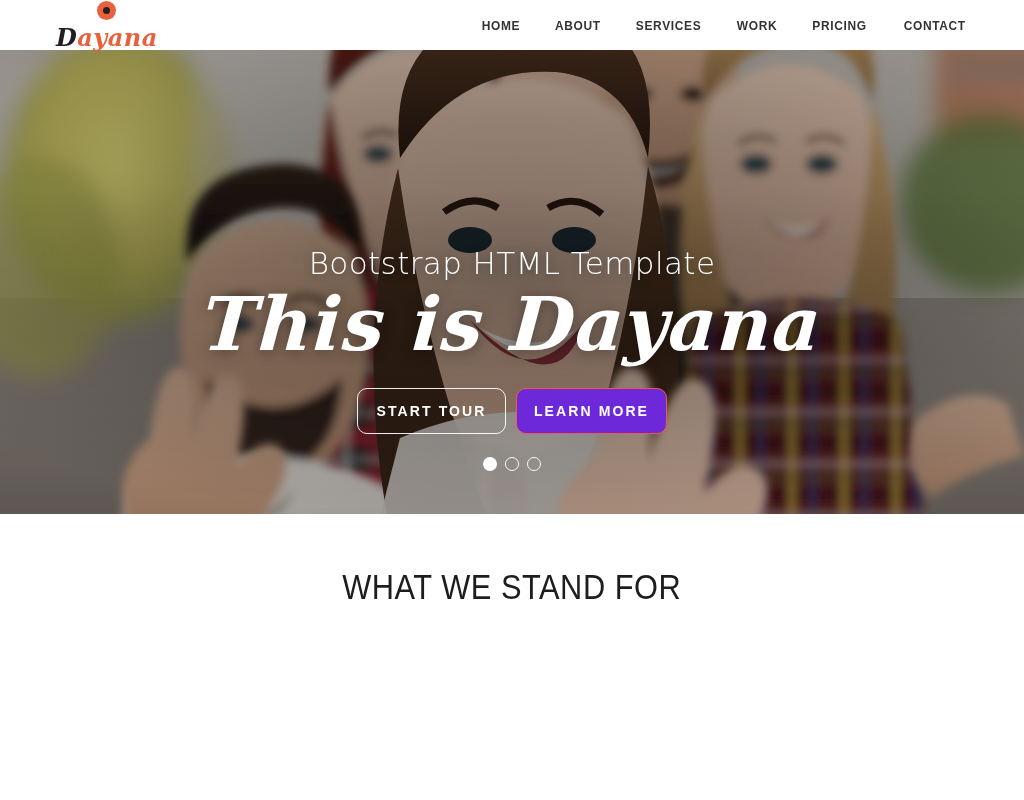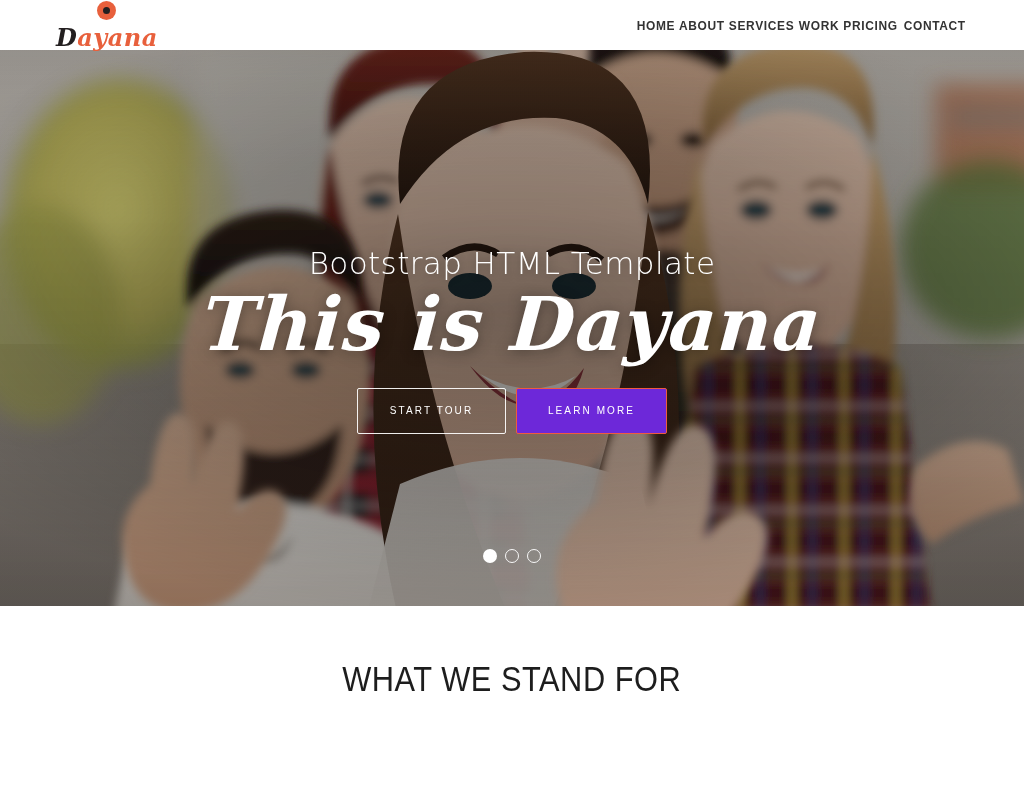--- a/index.html
+++ b/index.html
@@ -52,40 +52,41 @@
     position:relative;
     top:-1px;
   }
   .brand-text .cap{ color:#231f20; }
 
   .main-nav{
     margin-left:auto;
     margin-right:56px;
     display:flex;
     align-items:center;
+    gap:31px;
   }
   .nav-link{
     font-family:"Liberation Sans Narrow","Liberation Sans", sans-serif;
     font-size:13px;
     font-weight:bold;
     letter-spacing:0.7px;
     color:#333333;
     text-decoration:none;
     text-transform:uppercase;
     transform:scaleX(0.92);
     transform-origin:center;
     white-space:nowrap;
     cursor:pointer;
   }
 
   
   .hero{
     position:relative;
     width:1024px;
-    height:556px;
+    height:464px;
     overflow:hidden;
     background:#4b4543;
   }
   .hero-photo{
     position:absolute; inset:0;
     overflow:hidden;
   }
   .hero-photo svg{ width:100%; height:100%; display:block; }
   .hero-scrim{
     position:absolute; inset:0;
@@ -137,27 +138,27 @@
     display:flex;
     align-items:center;
     gap:10px;
   }
   .btn{
     height:46px;
     display:inline-flex;
     align-items:center;
     justify-content:center;
     font-family:"Liberation Sans", sans-serif;
-    font-size:10px;
-    font-weight:normal;
+    font-size:14px;
+    font-weight:bold;
     letter-spacing:2.1px;
     text-transform:uppercase;
     text-decoration:none;
     cursor:pointer;
-    border-radius:2px;
+    border-radius:10px;
     white-space:nowrap;
   }
   .btn-outline{
     width:149px;
     color:#ffffff;
     background:transparent;
     border:1px solid rgba(255,255,255,0.92);
   }
   .btn-solid{
     width:151px;

